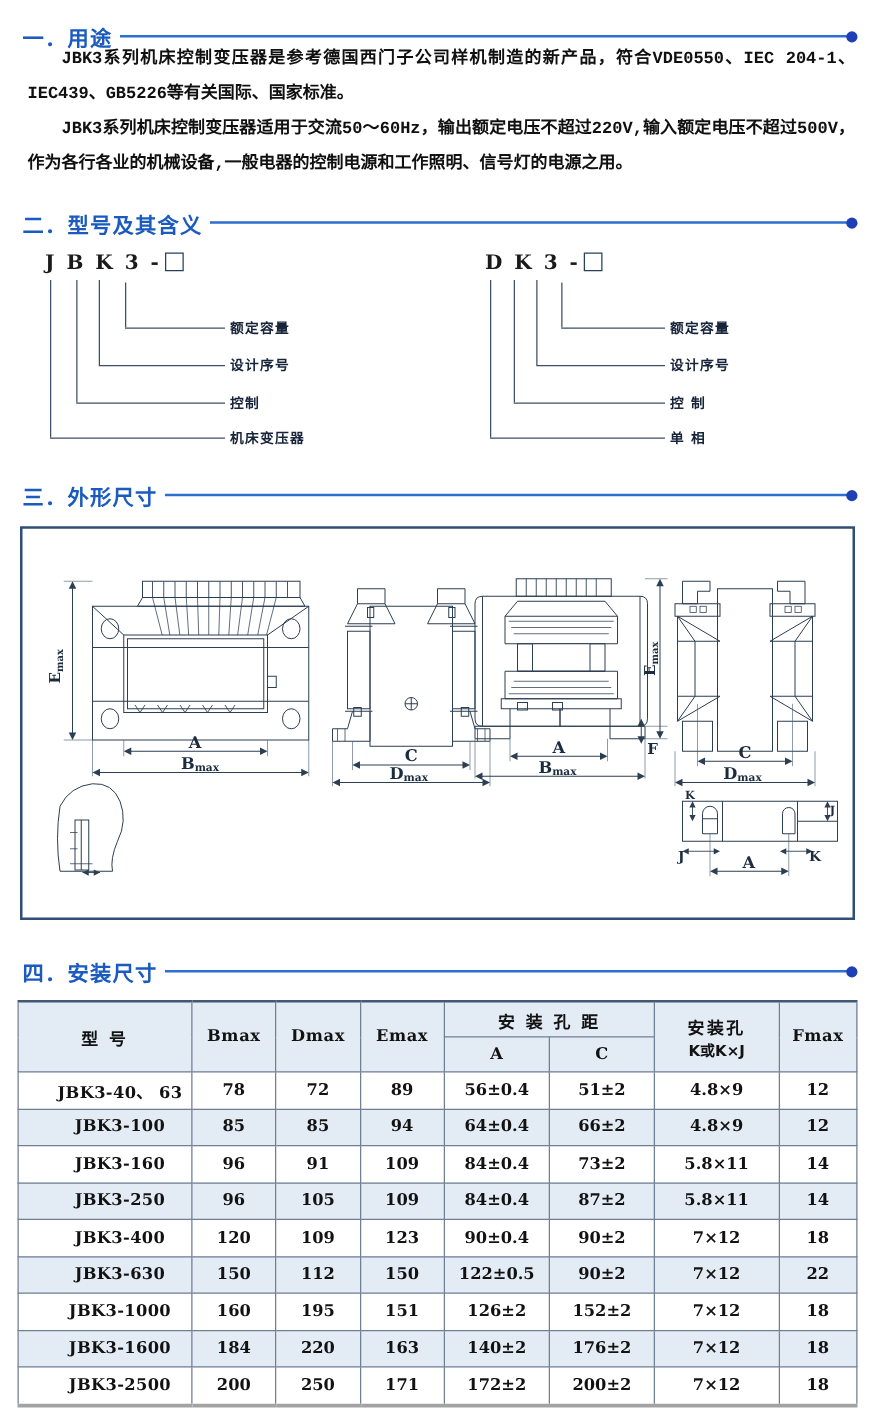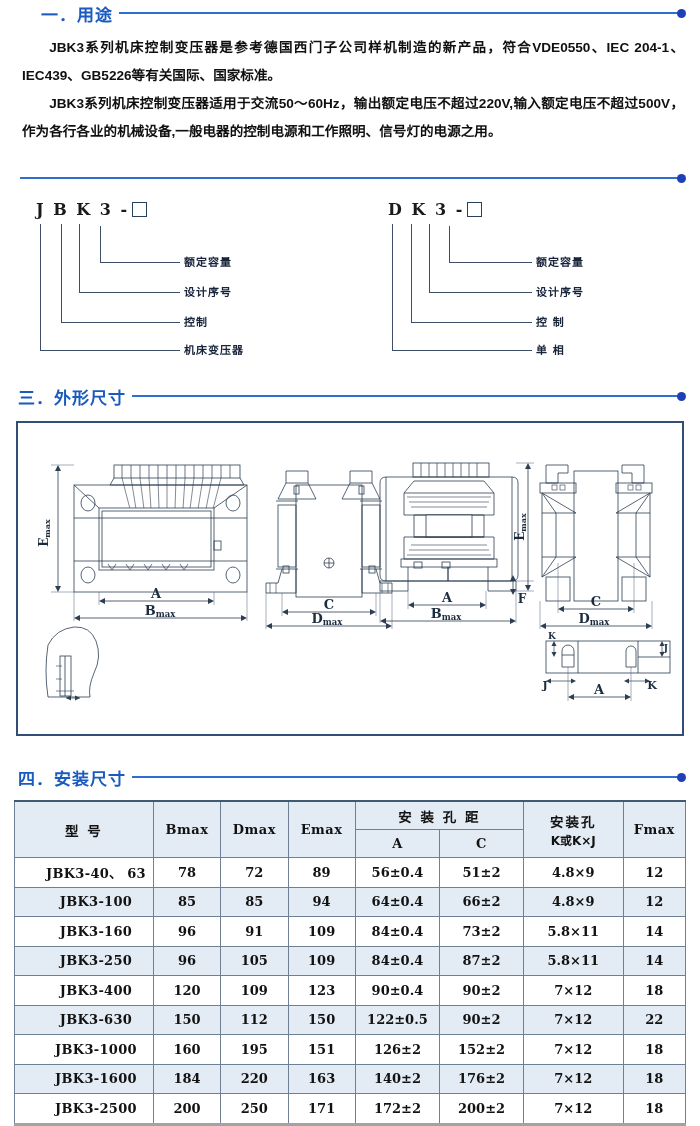--- a/index.html
+++ b/index.html
@@ -49,21 +49,21 @@
     border-radius: 50%;
     background: #1f3fb5;
     margin-left: -1px;
   }
 
   
   .para {
     position: absolute;
     left: 22px;
     right: 16px;
-    font-family: Liberation Sans, sans-serif;
+    font-family: Liberation Mono, monospace;
     font-weight: bold;
     font-size: 13.6px;
     line-height: 28px;
     text-indent: 2em;
     text-align: justify;
     color: #101010;
   }
 
   
   .model-block {
@@ -163,30 +163,31 @@
   #dim-table tbody td:first-child {
     letter-spacing: 0.3px;
     padding-left: 24px;
   }
   #dim-table .top-border { border-top: 2px solid #415972; }
   #dim-table .bot-border { border-bottom: 4px solid #a3a3a3; margin-left: 24px; }
 </style>
 </head>
 <body>
 
-<div class="section-head" style="top:0;margin-left:23px;">
+<div class="section-head" style="top:16px;">
   <span class="sec-title"><span>一．</span><span>用途</span></span>
   <span class="sec-rule"></span>
   <span class="sec-dot"></span>
 </div>
 
 <div class="para" style="top:34px;">JBK3系列机床控制变压器是参考德国西门子公司样机制造的新产品，符合VDE0550、IEC 204-1、IEC439、GB5226等有关国际、国家标准。</div>
 <div class="para" style="top:90px;">JBK3系列机床控制变压器适用于交流50～60Hz，输出额定电压不超过220V,输入额定电压不超过500V，作为各行各业的机械设备,一般电器的控制电源和工作照明、信号灯的电源之用。</div>
 
 <div class="section-head" style="top:165px;">
+  <span class="sec-title"><span>二．</span><span>型号及其含义</span></span>
   <span class="sec-rule"></span>
   <span class="sec-dot"></span>
 </div>
 
 <div class="model-block" style="left:18px; top:200px;">
   <div class="model-code">
     <span>J B K 3 -</span>
       <span class="code-box"></span>
   </div>
 

